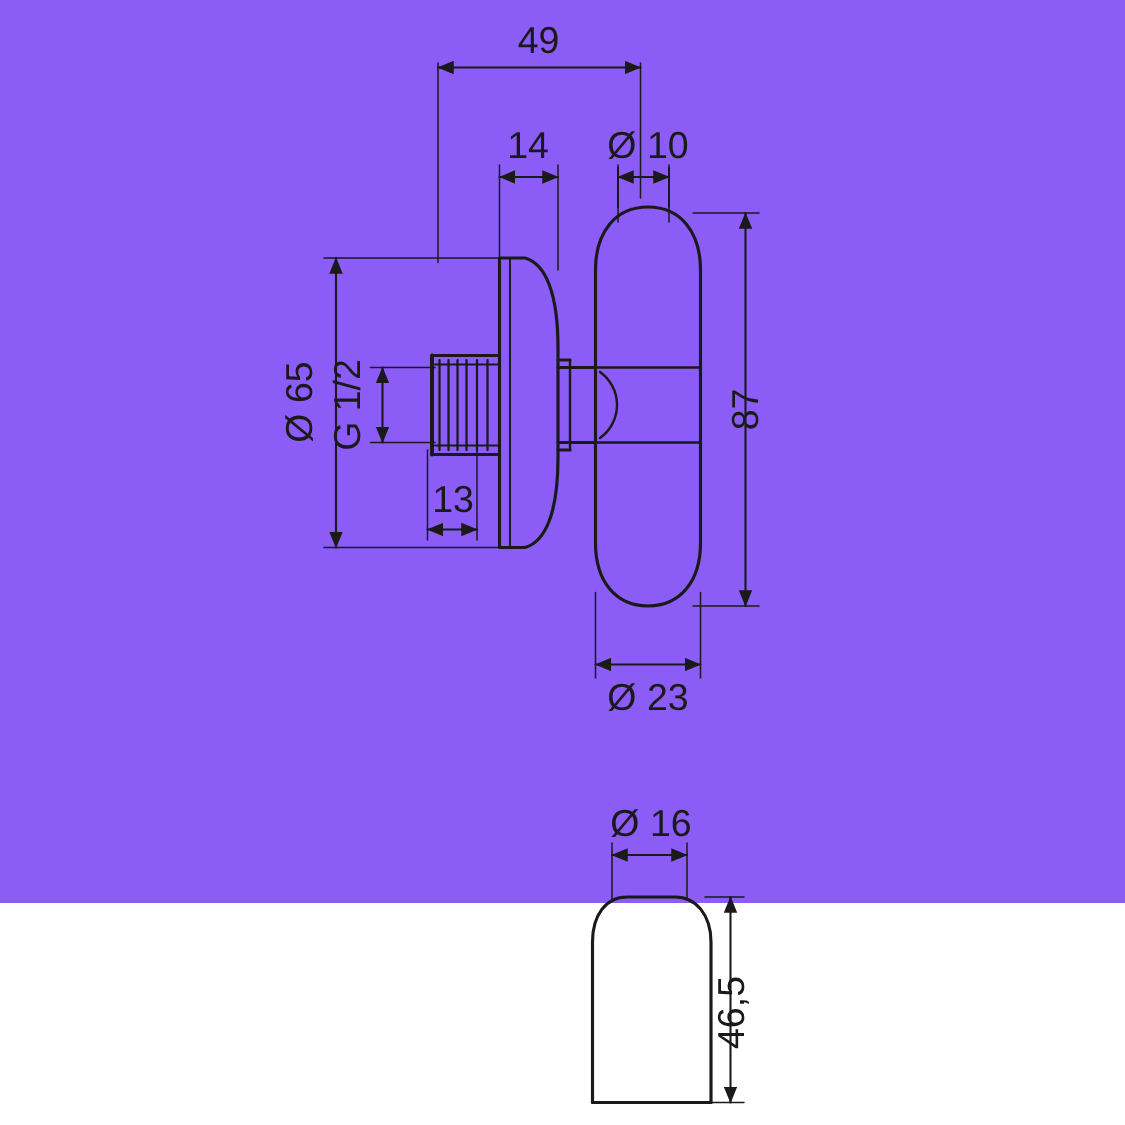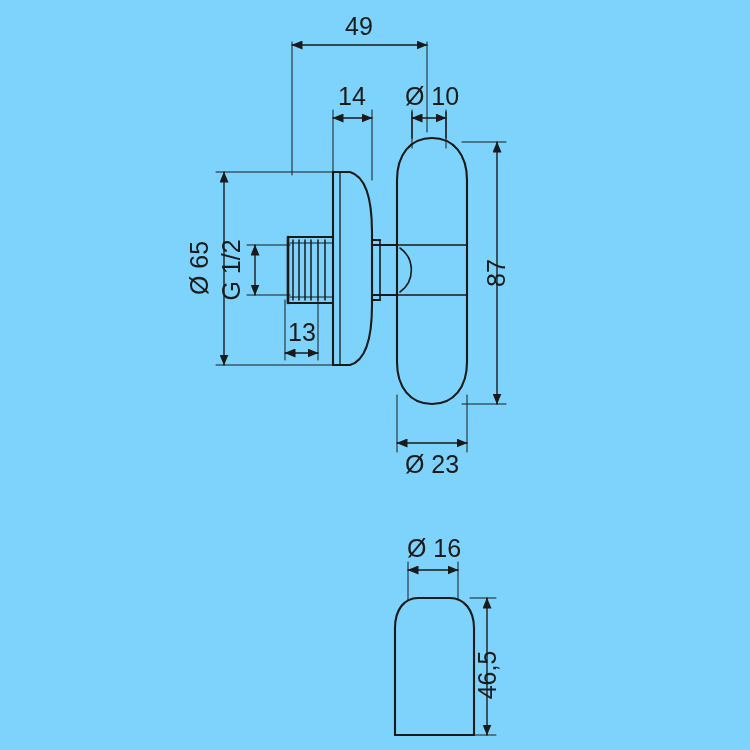--- a/index.html
+++ b/index.html
@@ -1,18 +1,18 @@
 <!DOCTYPE html>
 <html><head>
 <meta charset="utf-8">
 <style>
   html,body{margin:0;padding:0;background:#ffffff;}
   body{width:750px;height:750px;overflow:hidden;
        font-family:"Liberation Sans","DejaVu Sans",sans-serif;}
-  #stage{position:relative;width:750px;height:750px;background:#7dd3fc;}
+  #stage{position:relative;width:750px;height:602px;background:#8b5cf6;}
   svg{display:block;}
   text{font-family:"Liberation Sans","DejaVu Sans",sans-serif;fill:#1a1a1a;}
 </style>
 </head>
 <body>
 
 <div id="stage">
 <svg width="750" height="750" viewBox="0 0 750 750">
 
   <defs>

